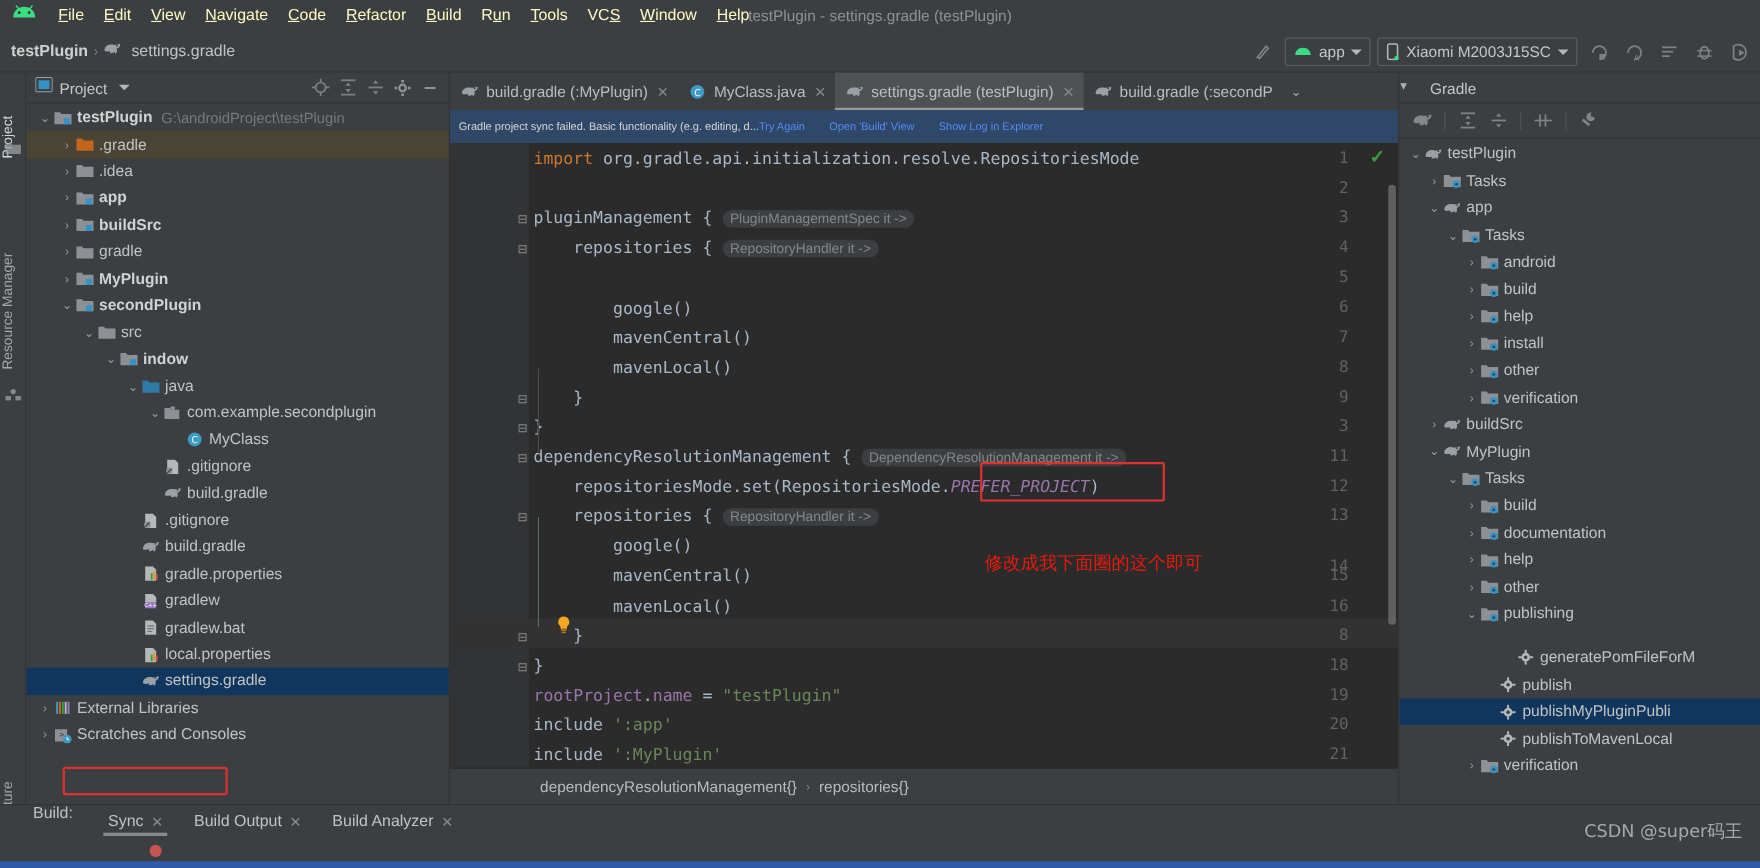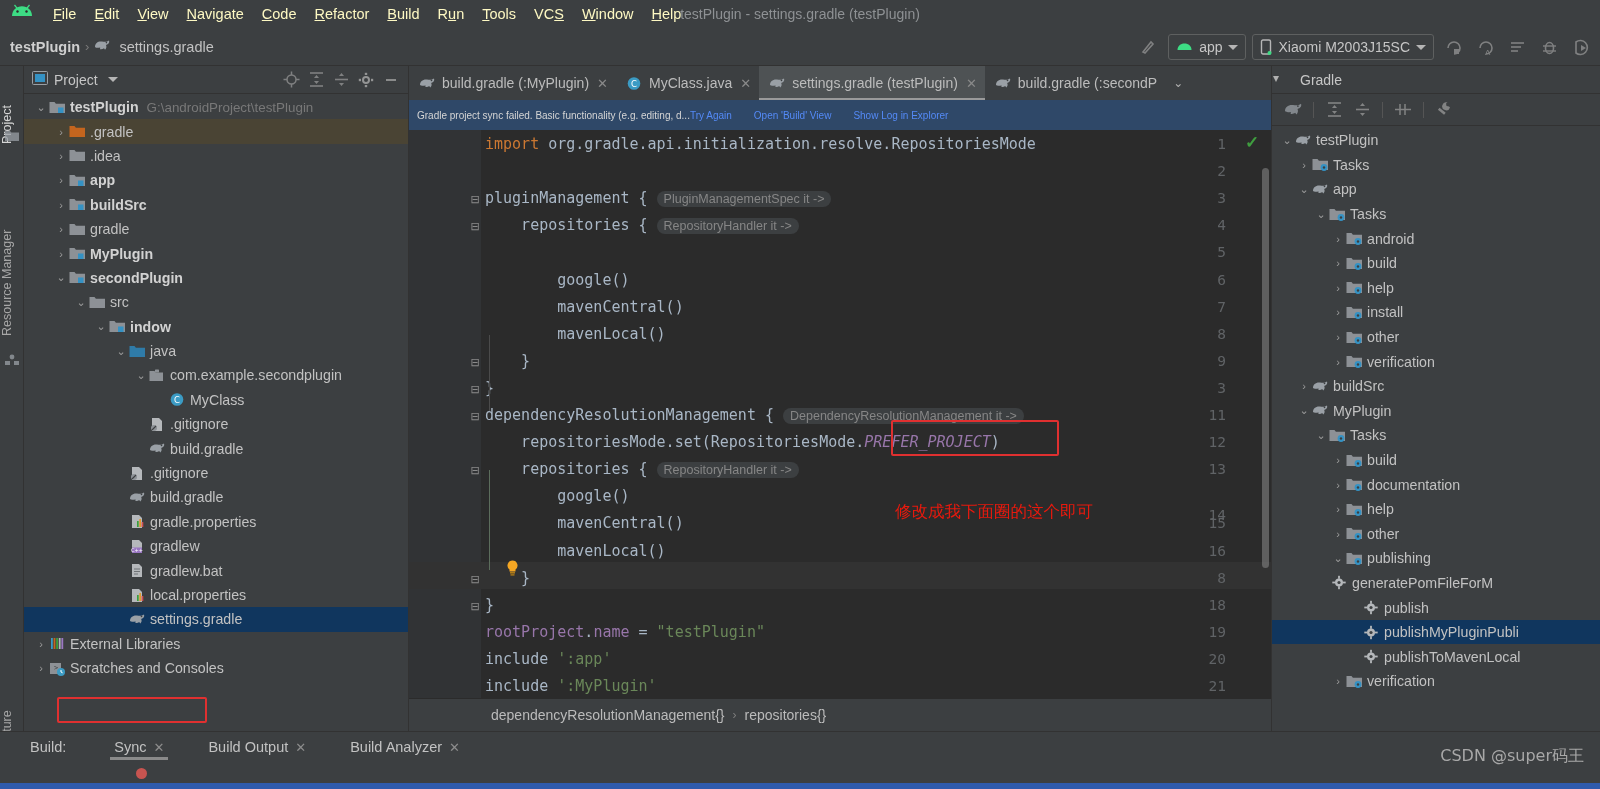--- a/index.html
+++ b/index.html
@@ -184,21 +184,21 @@
     font-size:14.2px; color:#c2c2c2;
   }
   .grow.sel{ background:#10365e; }
   .collapse-chev{ position:absolute; left:1px; top:5px; color:#b0b0b0; font-size:12px;}
 
   
   .bottom{
     position:absolute; left:0; top:731px; width:1600px; height:58px; background:#3c3f41;
     border-top:1px solid #323232;
   }
-  .btabs{ display:flex; align-items:center; height:30px; padding-left:30px; gap:16px;}
+  .btabs{ display:flex; align-items:flex-start; height:30px; padding-left:30px; gap:0px;}
   .btabs .lbl{ font-size:14.5px; color:#c2c2c2; margin-right:18px;}
   .btab{ display:flex; align-items:center; gap:7px; font-size:14.5px; color:#c2c2c2; padding:0 14px; position:relative; height:30px;}
   .btab.active:after{ content:""; position:absolute; left:10px; right:10px; bottom:2px; height:3px; background:#8a8a8a;}
   .btab .x{ color:#8d8d8d; font-size:13px;}
   .watermark{
     position:absolute; right:16px; top:14px; font-size:16px; color:#a8a8a8;
     font-family:"DejaVu Sans", sans-serif;
   }
   .bluebar{ position:absolute; left:0; bottom:0; width:1600px; height:6px; background:#2f5bad; }
 
@@ -1011,21 +1011,21 @@
           <span class="arrow">⌄</span>
           <span class="ficon">
             <svg width="17" height="15" viewBox="0 0 17 15">
               <path d="M0.5 2 h5 l1.4 1.7 H16 V13 H0.5 Z" fill="#8d9196"></path>
               <circle cx="12" cy="10.5" r="3.4" fill="#3592c4"></circle>
               <circle cx="12" cy="10.5" r="1.2" fill="#3c3f41"></circle>
             </svg>
           </span>
           <span>publishing</span>
         </div>
-        <div class="grow" style="padding-left: 44px;">
+        <div class="grow" style="padding-left: 92px; margin-top: 15px;">
           <span class="arrow"></span>
           <span class="ficon">
             <svg width="17" height="15" viewBox="0 0 17 15">
               <circle cx="8" cy="7.5" r="4" fill="#b5b8bb"></circle>
               <circle cx="8" cy="7.5" r="1.6" fill="#3c3f41"></circle>
               <g fill="#b5b8bb">
                 <rect x="7.1" y="0.8" width="1.8" height="3"></rect>
                 <rect x="7.1" y="11.2" width="1.8" height="3"></rect>
                 <rect x="1.3" y="6.6" width="3" height="1.8"></rect>
                 <rect x="11.7" y="6.6" width="3" height="1.8"></rect>

